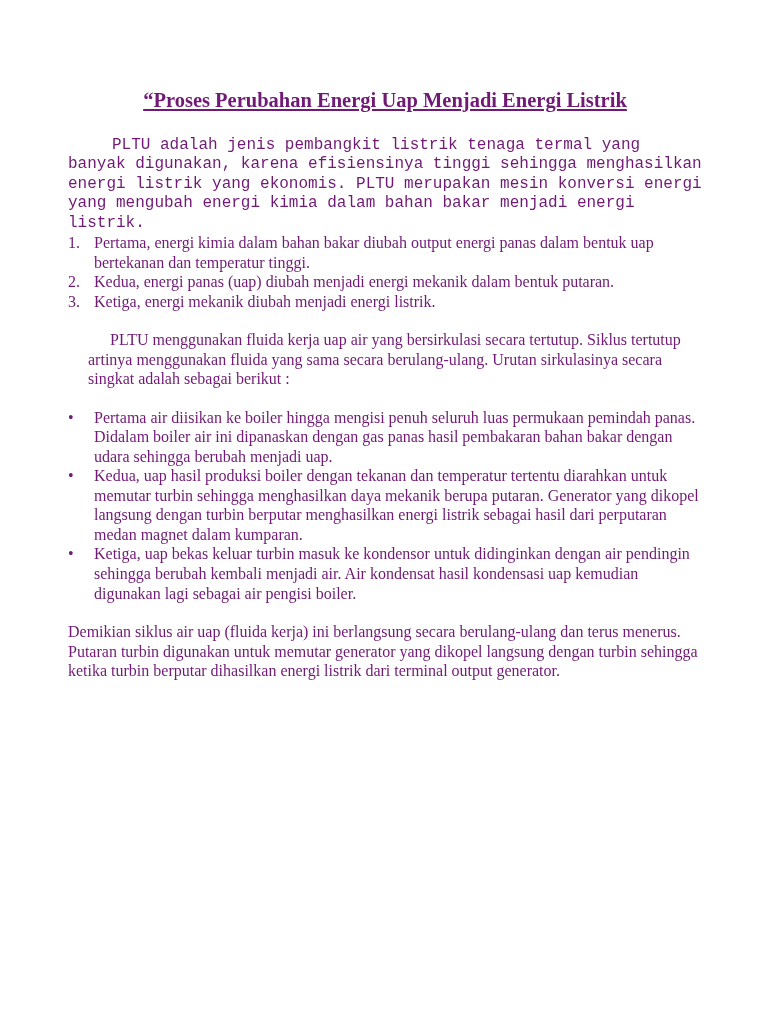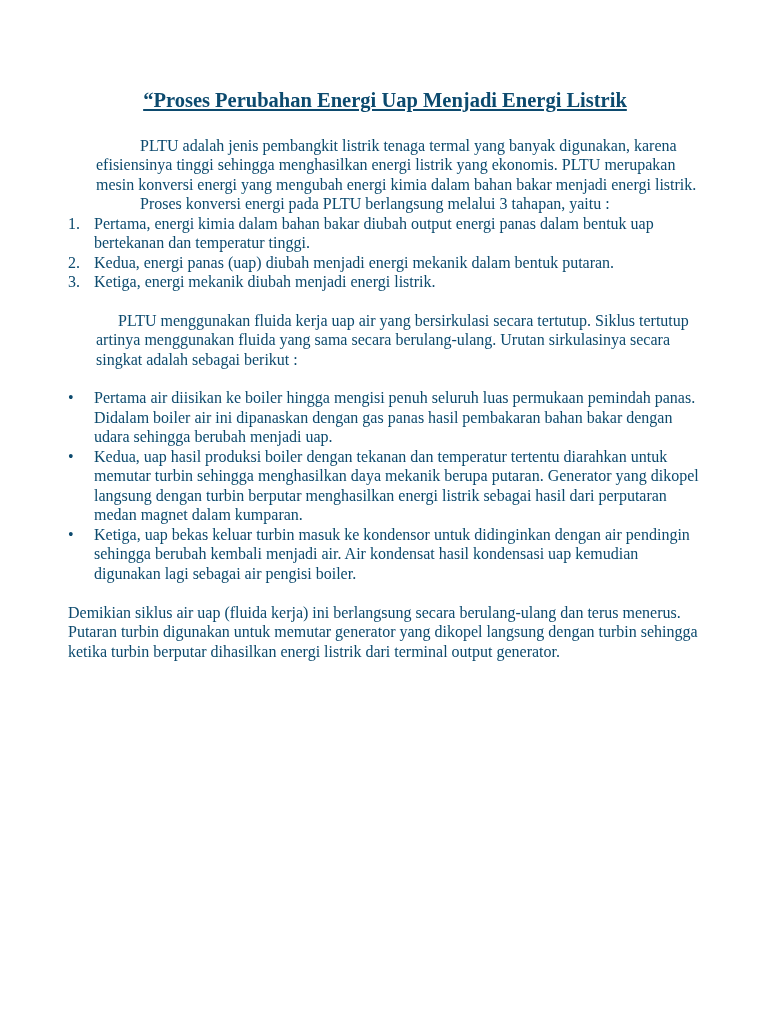--- a/index.html
+++ b/index.html
@@ -3,21 +3,21 @@
 <meta charset="utf-8">
 <style>
   html, body { margin: 0; padding: 0; }
   .canvas {
     position: relative;
     width: 768px;
     height: 736px;
     background: #a9a9a9;
     overflow: hidden;
     font-family: "Liberation Serif", serif;
-    color: #0c4a6e;
+    color: #701a75;
   }
   .sheet {
     position: absolute;
     top: 0; left: 0;
     width: 768px;
     height: 1009px;
     background: #ffffff;
   }
   .corner {
     position: absolute;
@@ -37,25 +37,25 @@
   .title {
     text-align: center;
     font-weight: bold;
     font-size: 20.5px;
     line-height: 1.4;
     margin: 0 0 21px 0;
   }
   .title .u { text-decoration: underline; }
   p { margin: 0; }
   .p-indent {
-    margin-left: 28px;
     text-indent: 44px;
+    font-family: Liberation Mono, monospace;
   }
   .p-indent-small {
-    margin-left: 28px;
+    margin-left: 20px;
     text-indent: 22px;
   }
   .list { margin: 0; }
   .list-row { display: flex; }
   .list-row .marker {
     flex: 0 0 26px;
     width: 26px;
   }
   .list-row .item-text { flex: 1; }
   .spacer { height: 19px; }
@@ -67,21 +67,20 @@
   <div class="sheet"></div>
   <div class="corner"></div>
 
   <div class="content">
 
     <h1 class="title">
       <span class="u" style="display:block">“Proses Perubahan Energi Uap Menjadi Energi Listrik</span>
     </h1>
 
     <p class="p-indent">PLTU adalah jenis pembangkit listrik tenaga termal yang banyak digunakan, karena efisiensinya tinggi sehingga menghasilkan energi listrik yang ekonomis.  PLTU merupakan mesin konversi energi yang mengubah energi kimia dalam bahan bakar menjadi energi listrik.</p>
-    <p class="p-indent">Proses konversi energi pada PLTU berlangsung melalui 3 tahapan, yaitu :</p>
 
     <div class="list">
       <div class="list-row">
         <span class="marker">1.</span>
         <span class="item-text">Pertama, energi kimia dalam bahan bakar diubah output energi panas dalam bentuk uap bertekanan dan temperatur tinggi.</span>
       </div>
       <div class="list-row">
         <span class="marker">2.</span>
         <span class="item-text">Kedua, energi panas (uap) diubah menjadi energi mekanik dalam bentuk putaran.</span>
       </div>

